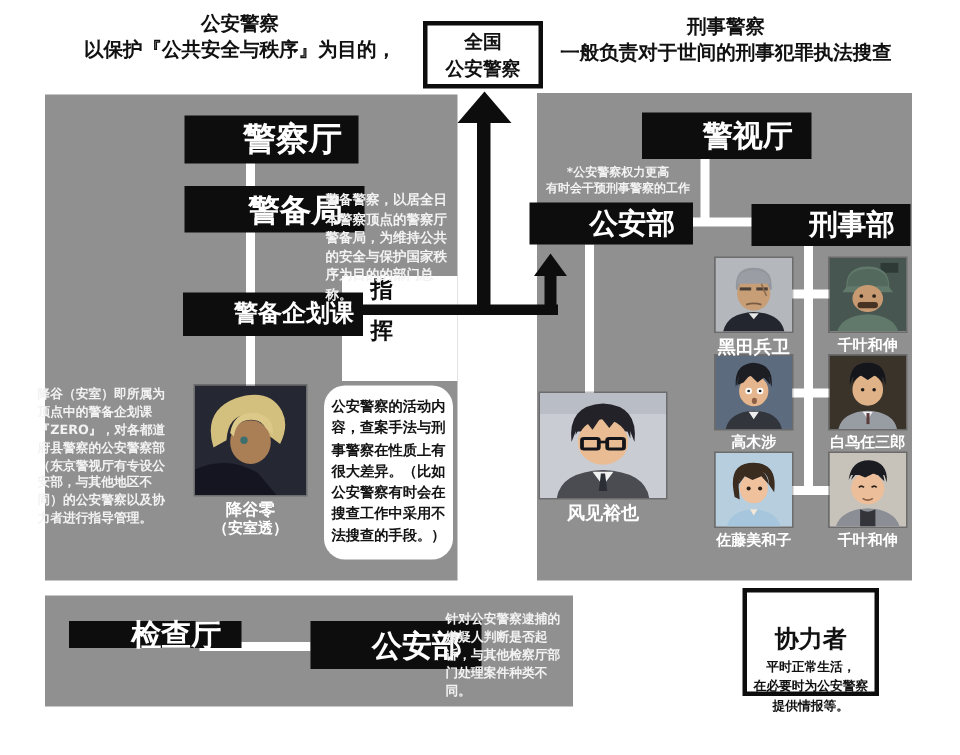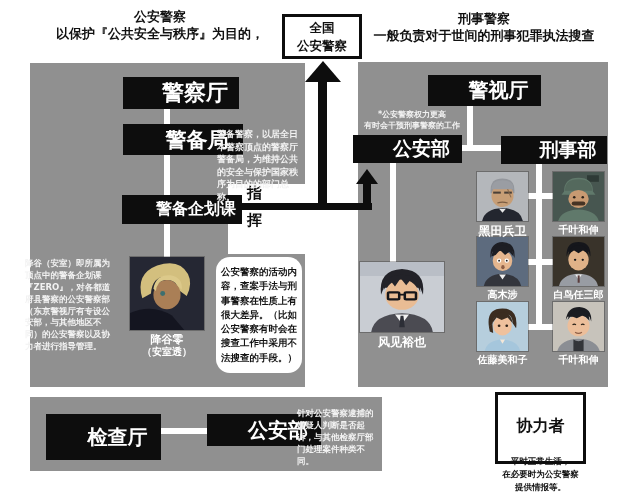--- a/index.html
+++ b/index.html
@@ -198,26 +198,26 @@
   </div>
 
   <div class="plabel" style="left:472px;top:223px;width:61px;font-size:12px;">黑田兵卫</div>
   <div class="plabel" style="left:548px;top:223px;width:61px;font-size:10px;">千叶和伸</div>
   <div class="plabel" style="left:472px;top:288px;width:61px;font-size:10px;">高木涉</div>
   <div class="plabel" style="left:548px;top:288px;width:61px;font-size:10px;">白鸟任三郎</div>
   <div class="plabel" style="left:472px;top:353px;width:61px;font-size:10px;">佐藤美和子</div>
   <div class="plabel" style="left:548px;top:353px;width:61px;font-size:10px;">千叶和伸</div>
 
   <div class="wline" style="left:133px;top:428px;width:74px;height:6px;"></div>
-  <div class="node" style="left:46px;top:414px;width:87px;height:46px;font-size:20px;">检查厅</div>
+  <div class="node" style="left:46px;top:414px;width:87px;height:18px;font-size:20px;">检查厅</div>
   <div class="node" style="left:207px;top:414px;width:86px;height:32px;font-size:20px;">公安部</div>
   <div class="note-white" style="left:297px;top:408px;width:82px;font-size:8.5px;">针对公安警察逮捕的嫌疑人判断是否起诉，与其他检察厅部门处理案件种类不同。</div>
 
   <div class="whitebox" style="left:495px;top:392px;width:85px;height:66px;text-align:center;color:#111;">
     <div style="font-size:16px;font-weight:bold;margin-top:21px;">协力者</div>
-    <div style="font-size:8.5px;font-weight:bold;line-height:1.5;margin-top:18px;">
+    <div style="font-size:8.5px;font-weight:bold;line-height:1.5;margin-top:2px;">
       <div>平时正常生活，</div>
       <div>在必要时为公安警察</div>
       <div>提供情报等。</div>
     </div>
   </div>
 
 </div>
 
 </body></html>

